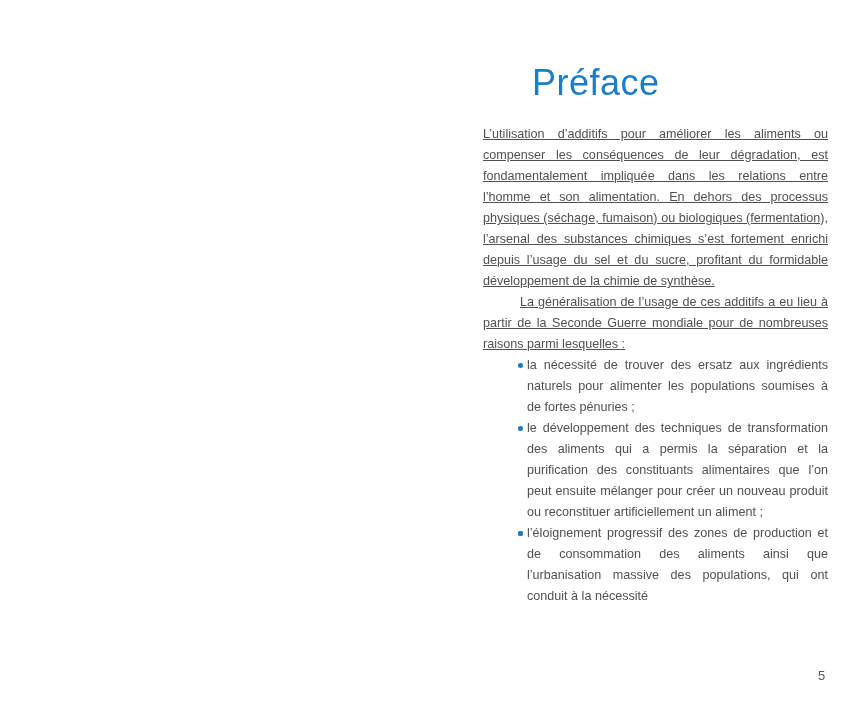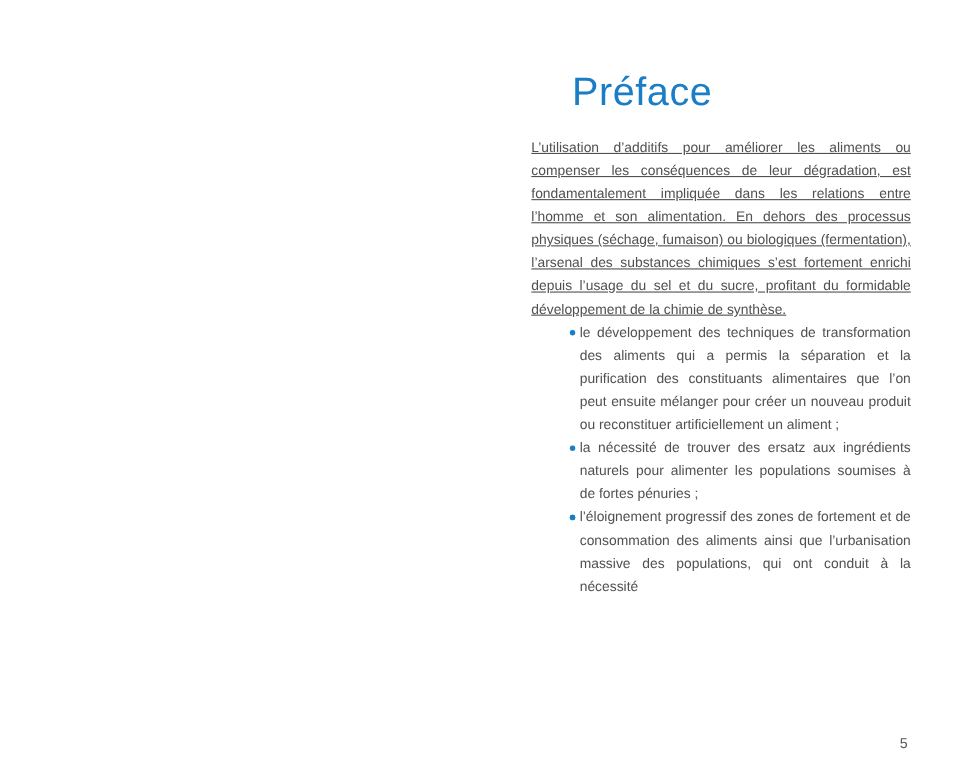--- a/index.html
+++ b/index.html
@@ -7,21 +7,21 @@
   .page {
     position: relative;
     width: 866px;
     height: 708px;
     background: #ffffff;
     font-family: "Liberation Sans", sans-serif;
     overflow: hidden;
   }
   .title {
     position: absolute;
-    left: 520px;
+    left: 532px;
     top: 64px;
     margin: 0;
     font-size: 36px;
     font-weight: 400;
     letter-spacing: 0.5px;
     line-height: 1.05;
     color: #1a7dc6;
   }
   .column {
     position: absolute;
@@ -66,36 +66,37 @@
 <body>
 
 <div class="page">
 
   <h1 class="title">Préface</h1>
 
   <div class="column">
 
     <p class="para">L’utilisation d’additifs pour améliorer les aliments ou compenser les conséquences de leur dégradation, est fondamentalement impliquée dans les relations entre l’homme et son alimentation. En dehors des processus physiques (séchage, fumaison) ou biologiques (fermentation), l’arsenal des substances chimiques s’est fortement enrichi depuis l’usage du sel et du sucre, profitant du formidable développement de la chimie de synthèse.</p>
 
+    <p class="para indented">La généralisation de l’usage de ces additifs a eu lieu à partir de la Seconde Guerre mondiale pour de nombreuses raisons parmi lesquelles :</p>
 
     <ul class="bullets">
+      <li>
+        <span class="dot"></span>
+        <span>la nécessité de trouver des ersatz aux ingrédients naturels pour alimenter les populations soumises à de fortes pénuries ;</span>
+      </li>
       <li>
         <span class="dot"></span>
         <span>le développement des techniques de transformation des aliments qui a permis la séparation et la purification des constituants alimentaires que l’on peut ensuite mélanger pour créer un nouveau produit ou reconstituer artificiellement un aliment ;</span>
       </li>
       <li>
         <span class="dot"></span>
-        <span>la nécessité de trouver des ersatz aux ingrédients naturels pour alimenter les populations soumises à de fortes pénuries ;</span>
       </li>
       <li>
         <span class="dot"></span>
-      </li>
-      <li>
-        <span class="dot"></span>
-        <span>l’éloignement progressif des zones de fortement et de consommation des aliments ainsi que l’urbanisation massive des populations, qui ont conduit à la nécessité</span>
+        <span>l’éloignement progressif des zones de production et de consommation des aliments ainsi que l’urbanisation massive des populations, qui ont conduit à la nécessité</span>
       </li>
     </ul>
 
   </div>
 
   <div class="pagenum">5</div>
 
 </div>
 
 </body></html>

